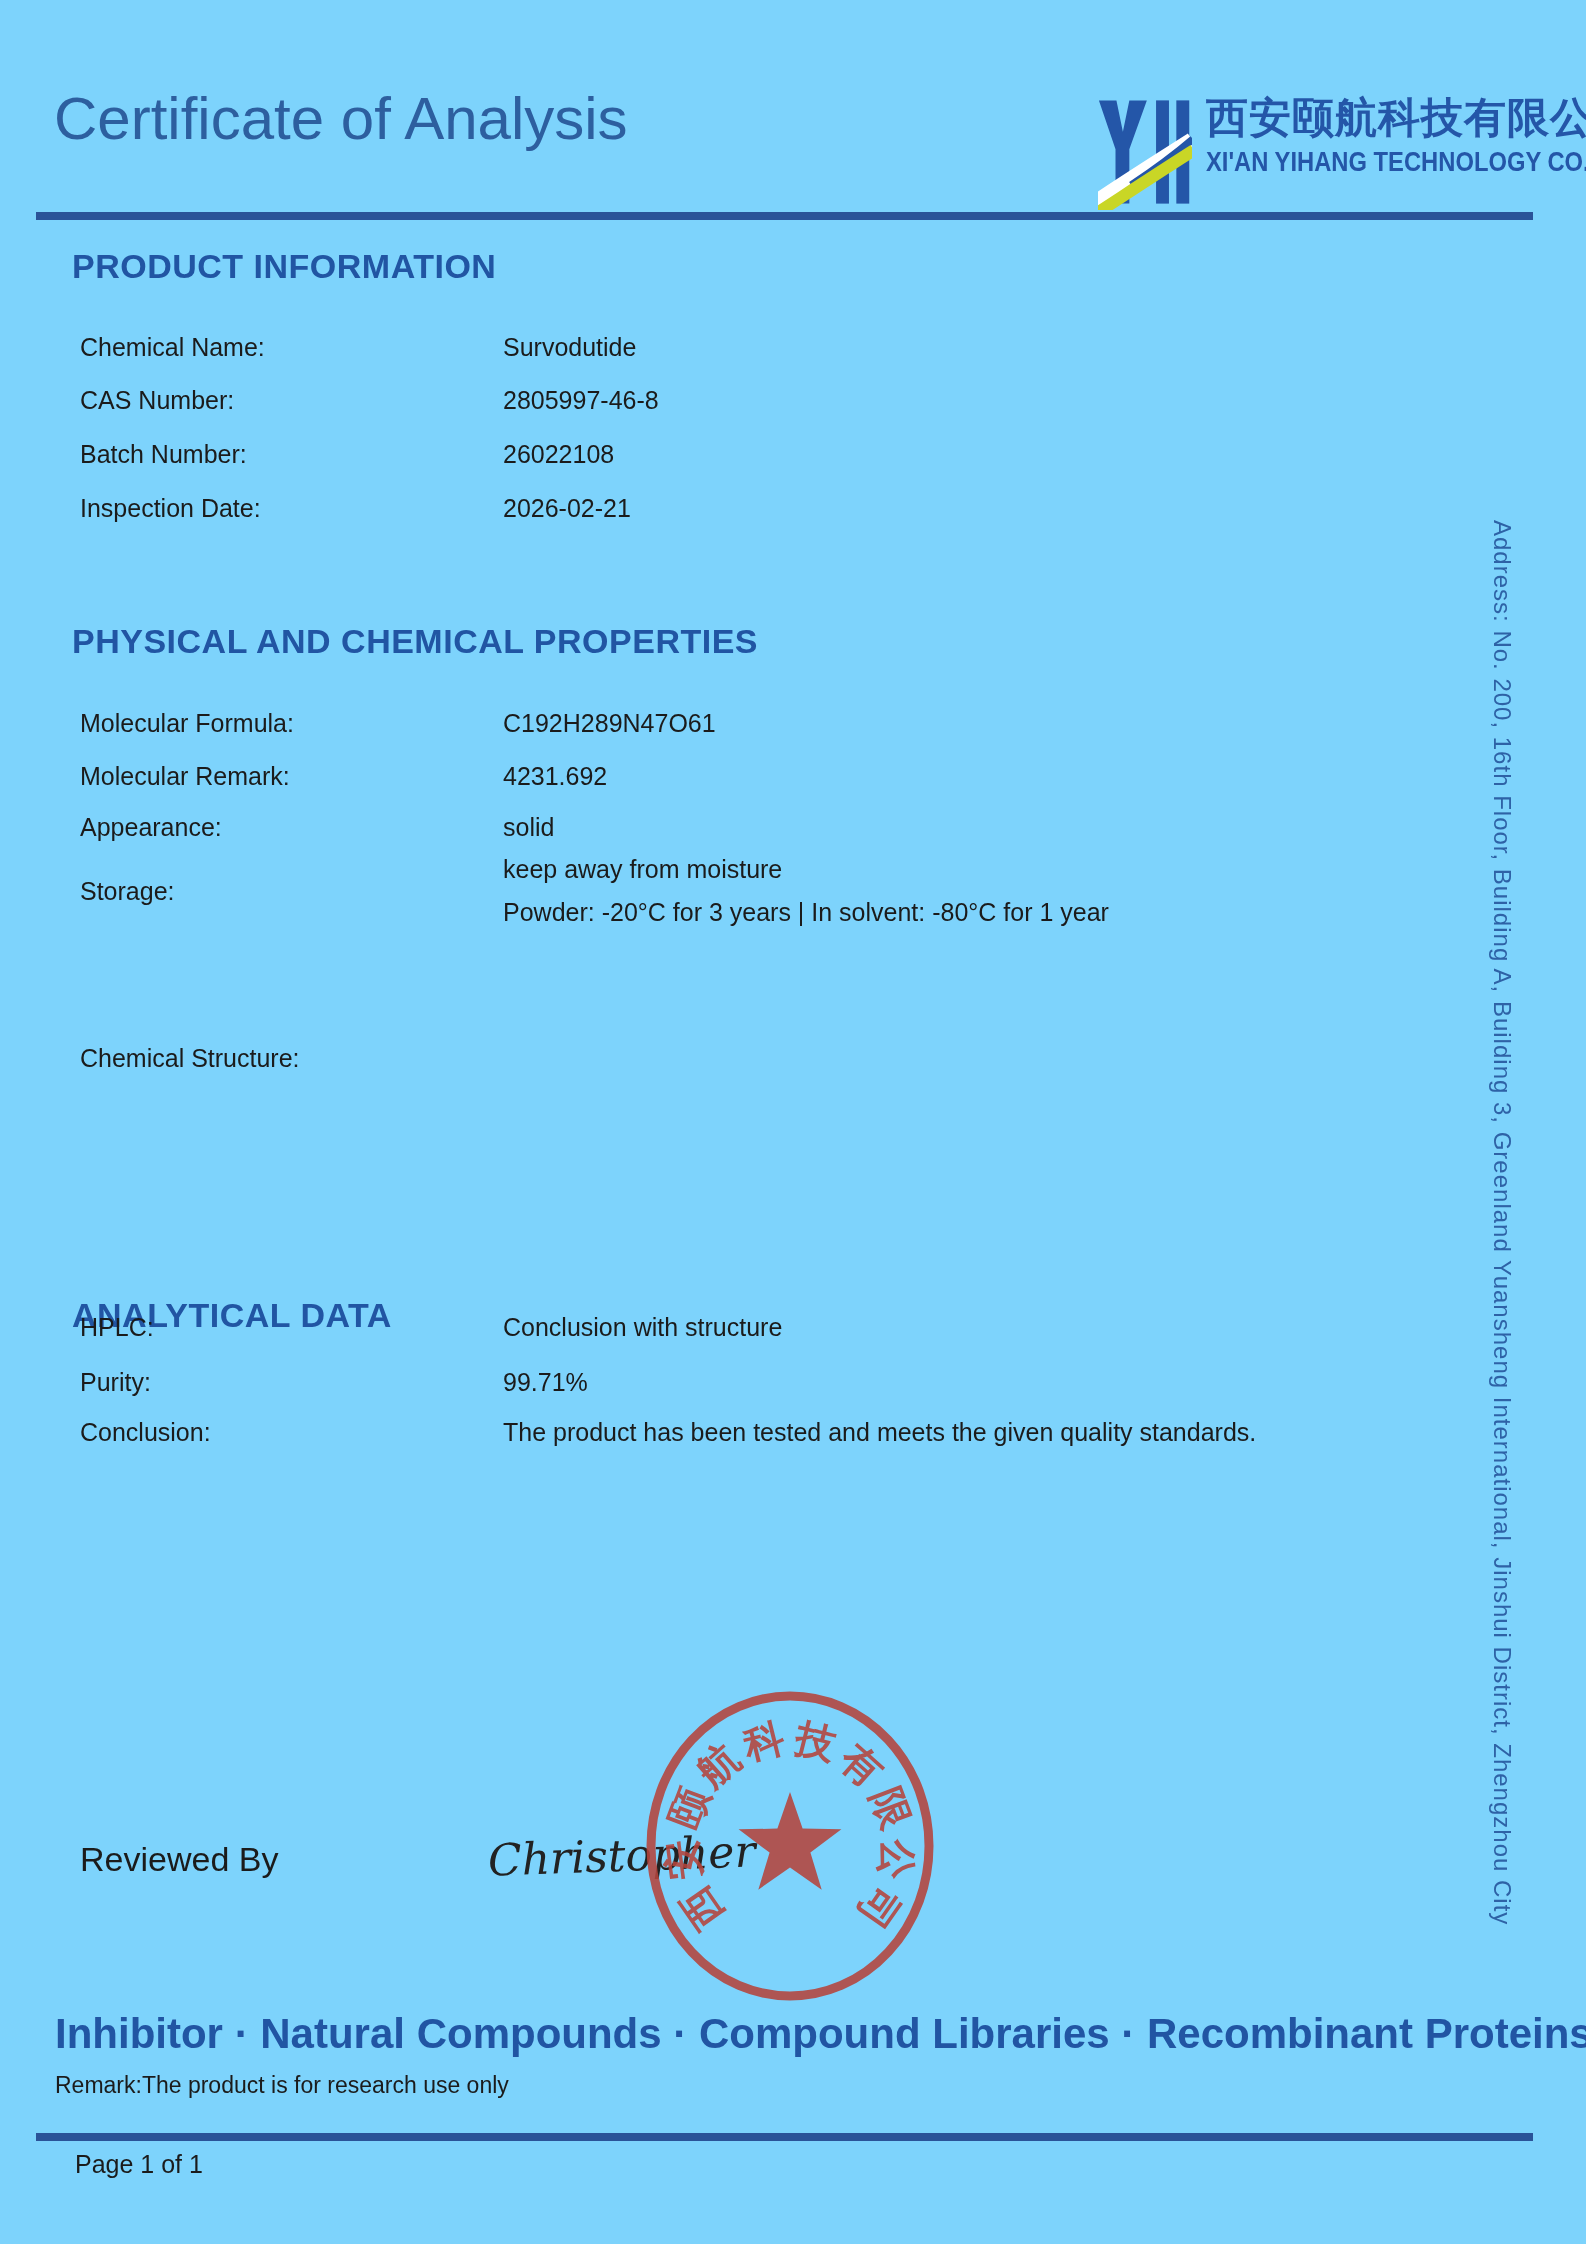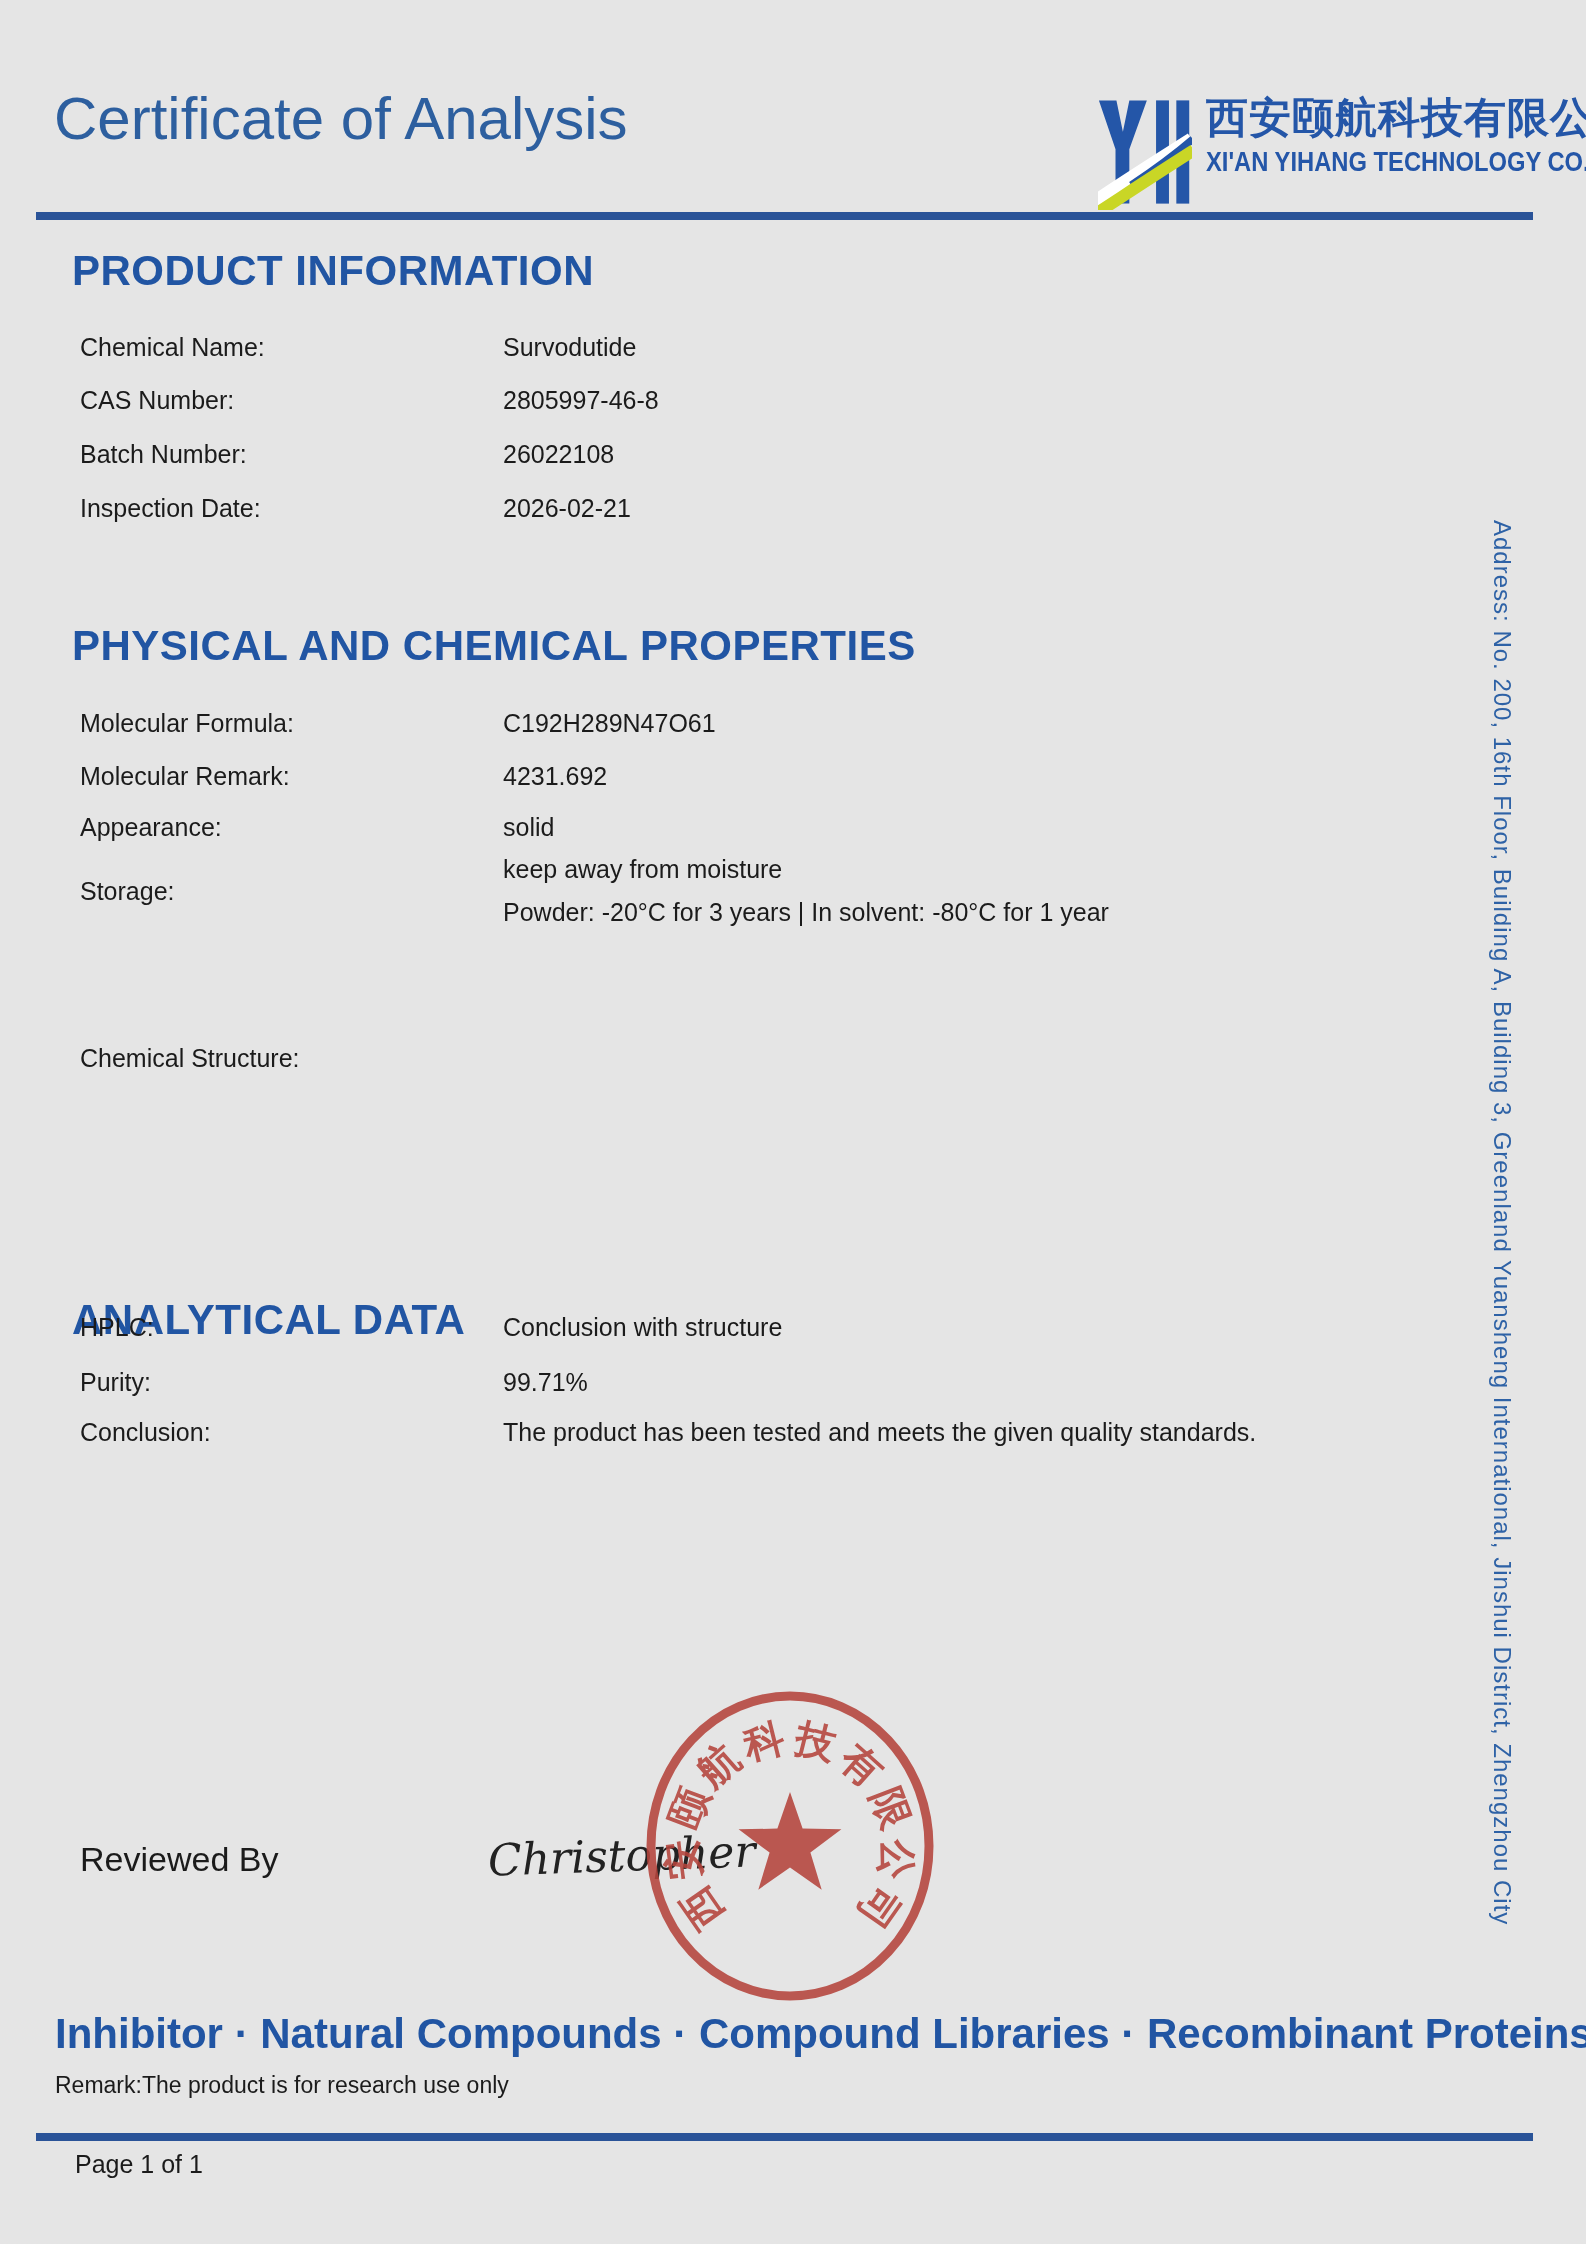--- a/index.html
+++ b/index.html
@@ -1,17 +1,17 @@
 <!DOCTYPE html>
 <html><head>
 <meta charset="utf-8">
 <style>
   html,body { margin:0; padding:0; background:#ffffff; }
   .page {
-    position:relative; width:1586px; height:2244px; background:#e5e5e5;
+    position:relative; width:1586px; height:2244px; background:#7dd3fc;
     font-family:"Liberation Sans", sans-serif; overflow:hidden;text-decoration:underline;
   }
   .doc-title {
     position:absolute; left:54px; top:84px;
     font-size:60px; font-weight:400; color:#2d5f9f; letter-spacing:0;
   }
   
   .logo { position:absolute; left:1098px; top:94px; display:flex; align-items:flex-start; }
   .logo-mark { width:94px; height:116px; flex:0 0 auto; }
   .logo-text { margin-left:14px; }
@@ -22,21 +22,21 @@
   .logo-en {
     font-size:27px; font-weight:700; color:#2456a8; white-space:nowrap;
     transform:scale(0.88,1.05); transform-origin:left top; margin-top:4px;
   }
   .rule { position:absolute; left:36px; width:1497px; height:8px; background:#2a5398; }
   .rule-top { top:212px; }
   .rule-bottom { top:2133px; }
 
   .section-heading {
     position:absolute; left:72px;
-    font-size:42px; font-weight:700; color:#2155a3; letter-spacing:0.5px;
+    font-size:34px; font-weight:700; color:#2155a3; letter-spacing:0.5px;
   }
   .h-product { top:247px; }
   .h-physchem { top:622px; }
   .h-analytical { top:1296px; }
 
   .row-label, .row-value {
     position:absolute; font-size:25px; color:#1b1b1b; white-space:nowrap;
   }
   .row-label { left:80px; }
   .row-value { left:503px; }

